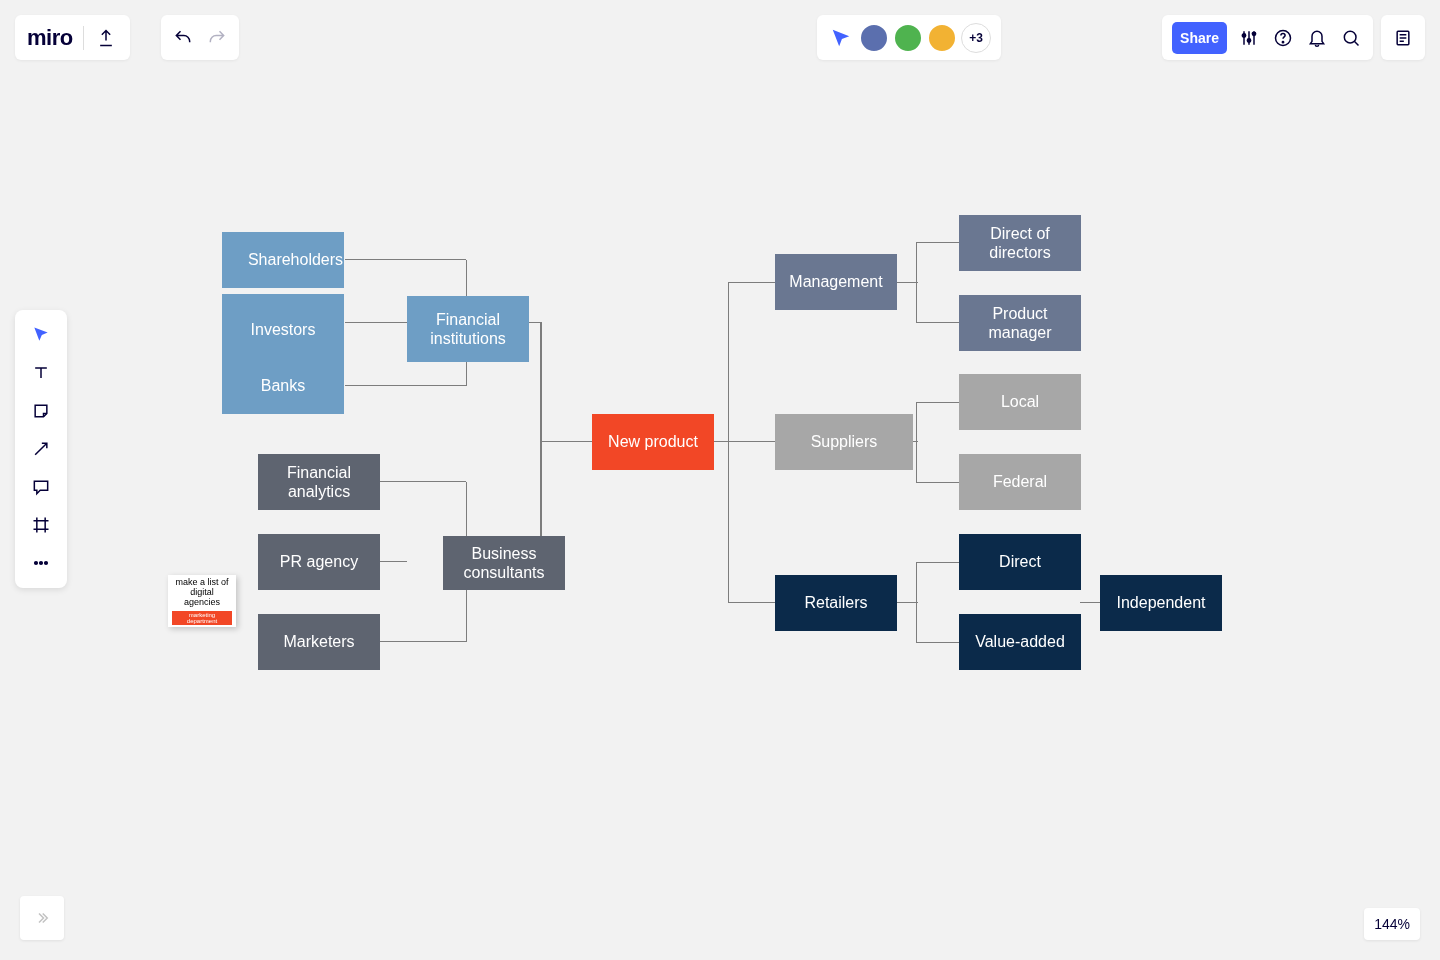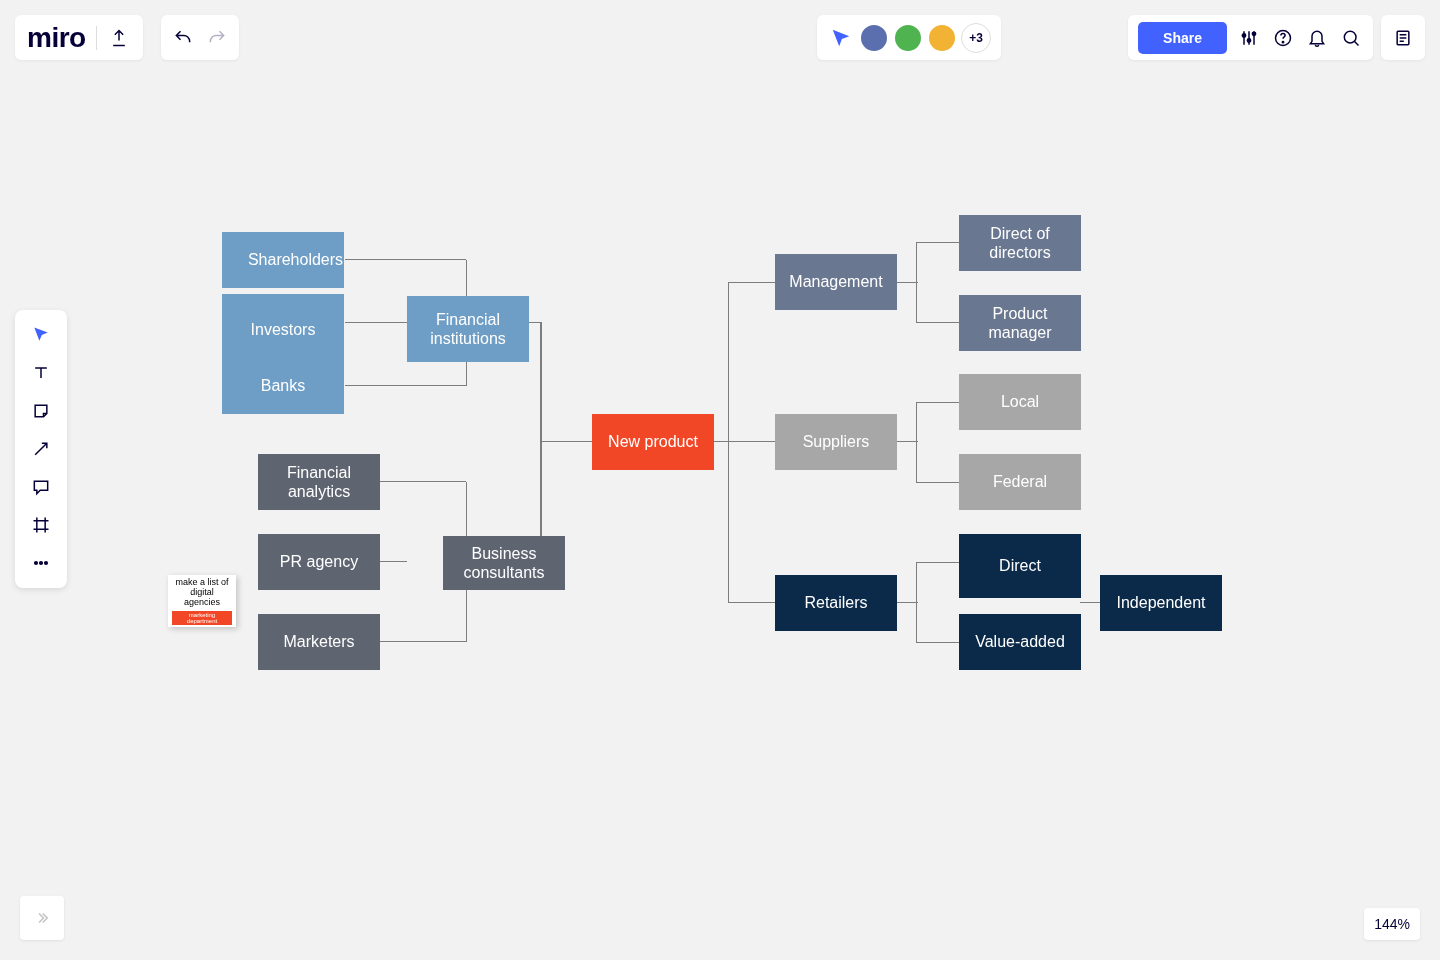--- a/index.html
+++ b/index.html
@@ -33,21 +33,21 @@
   }
   .tb-left { position: absolute; left: 0; top: 0; gap:0; padding:0 12px; }
   .tb-left .divider { width:1px; height:24px; background:#ddd; margin:0 10px; }
   .tb-undo { position:absolute; left:146px; top:0; }
   .tb-right1 { position: absolute; right: 424px; top: 0; }
   .tb-right2 { position: absolute; right: 52px; top: 0; }
   .tb-right3 { position: absolute; right: 0; top: 0; width:44px; justify-content:center; }
 
   .logo {
     font-weight: 900;
-    font-size: 28px;
+    font-size: 22px;
     letter-spacing: -0.5px;
     color: #050038;
     text-align: center;
   }
 
   .icon-btn {
     width: 24px; height: 24px;
     display:flex; align-items:center; justify-content:center;
     color:#050038;
     cursor:pointer;
@@ -59,21 +59,21 @@
     width: 30px; height:30px; border-radius:50%;
     margin-left:-6px; border:2px solid #fff;
     display:flex; align-items:center; justify-content:center;
     font-size:12px; font-weight:600; color:#fff;
   }
   .avatar:first-child { margin-left:0; }
   .avatar.more { background:#fff; color:#050038; border:1px solid #ddd; font-size:12px; }
 
   .share-btn {
     background:#4262ff; color:#fff; font-weight:600;
-    border:none; border-radius:5px; padding:8px 25px; font-size:14px;
+    border:none; border-radius:5px; padding:8px 8px; font-size:14px;
     cursor:pointer;
   }
 
   .cursor-ind {
     width:28px; height:28px; display:flex; align-items:center; justify-content:center;
     color:#4262ff;
   }
   .cursor-ind svg { width:22px; height:22px; fill:currentColor; }
 
   
@@ -316,28 +316,28 @@
   <div class="node c-gray" style="left:222px; top:454px; width:122px; height:56px;">Financial analytics</div>
   <div class="node c-gray" style="left:222px; top:534px; width:122px; height:56px;">PR agency</div>
   <div class="node c-gray" style="left:222px; top:614px; width:122px; height:56px;">Marketers</div>
 
   <div class="node c-blue" style="left:407px; top:296px; width:122px; height:66px;">Financial institutions</div>
   <div class="node c-gray" style="left:407px; top:536px; width:122px; height:54px;">Business consultants</div>
 
   <div class="node c-red" style="left:592px; top:414px; width:122px; height:56px;">New product</div>
 
   <div class="node c-slate" style="left:775px; top:254px; width:122px; height:56px;">Management</div>
-  <div class="node c-lgray" style="left:775px; top:414px; width:122px; height:56px;">Suppliers</div>
+  <div class="node c-lgray" style="left:775px; top:414px; width:138px; height:56px;">Suppliers</div>
   <div class="node c-navy" style="left:775px; top:575px; width:122px; height:56px;">Retailers</div>
 
   <div class="node c-slate" style="left:959px; top:215px; width:122px; height:56px;">Direct of directors</div>
   <div class="node c-slate" style="left:959px; top:295px; width:122px; height:56px;">Product manager</div>
   <div class="node c-lgray" style="left:959px; top:374px; width:122px; height:56px;">Local</div>
   <div class="node c-lgray" style="left:959px; top:454px; width:122px; height:56px;">Federal</div>
-  <div class="node c-navy" style="left:959px; top:534px; width:122px; height:64px;">Direct</div>
+  <div class="node c-navy" style="left:959px; top:534px; width:122px; height:56px;">Direct</div>
   <div class="node c-navy" style="left:959px; top:614px; width:122px; height:56px;">Value-added</div>
   <div class="node c-navy" style="left:1100px; top:575px; width:122px; height:56px;">Independent</div>
 
   <div class="sticky" style="left:168px; top:575px;">
     <span>make a list of digital agencies</span>
     <span class="tag">marketing department</span>
   </div>
 </div>
 
 <div class="collapse-btn">

